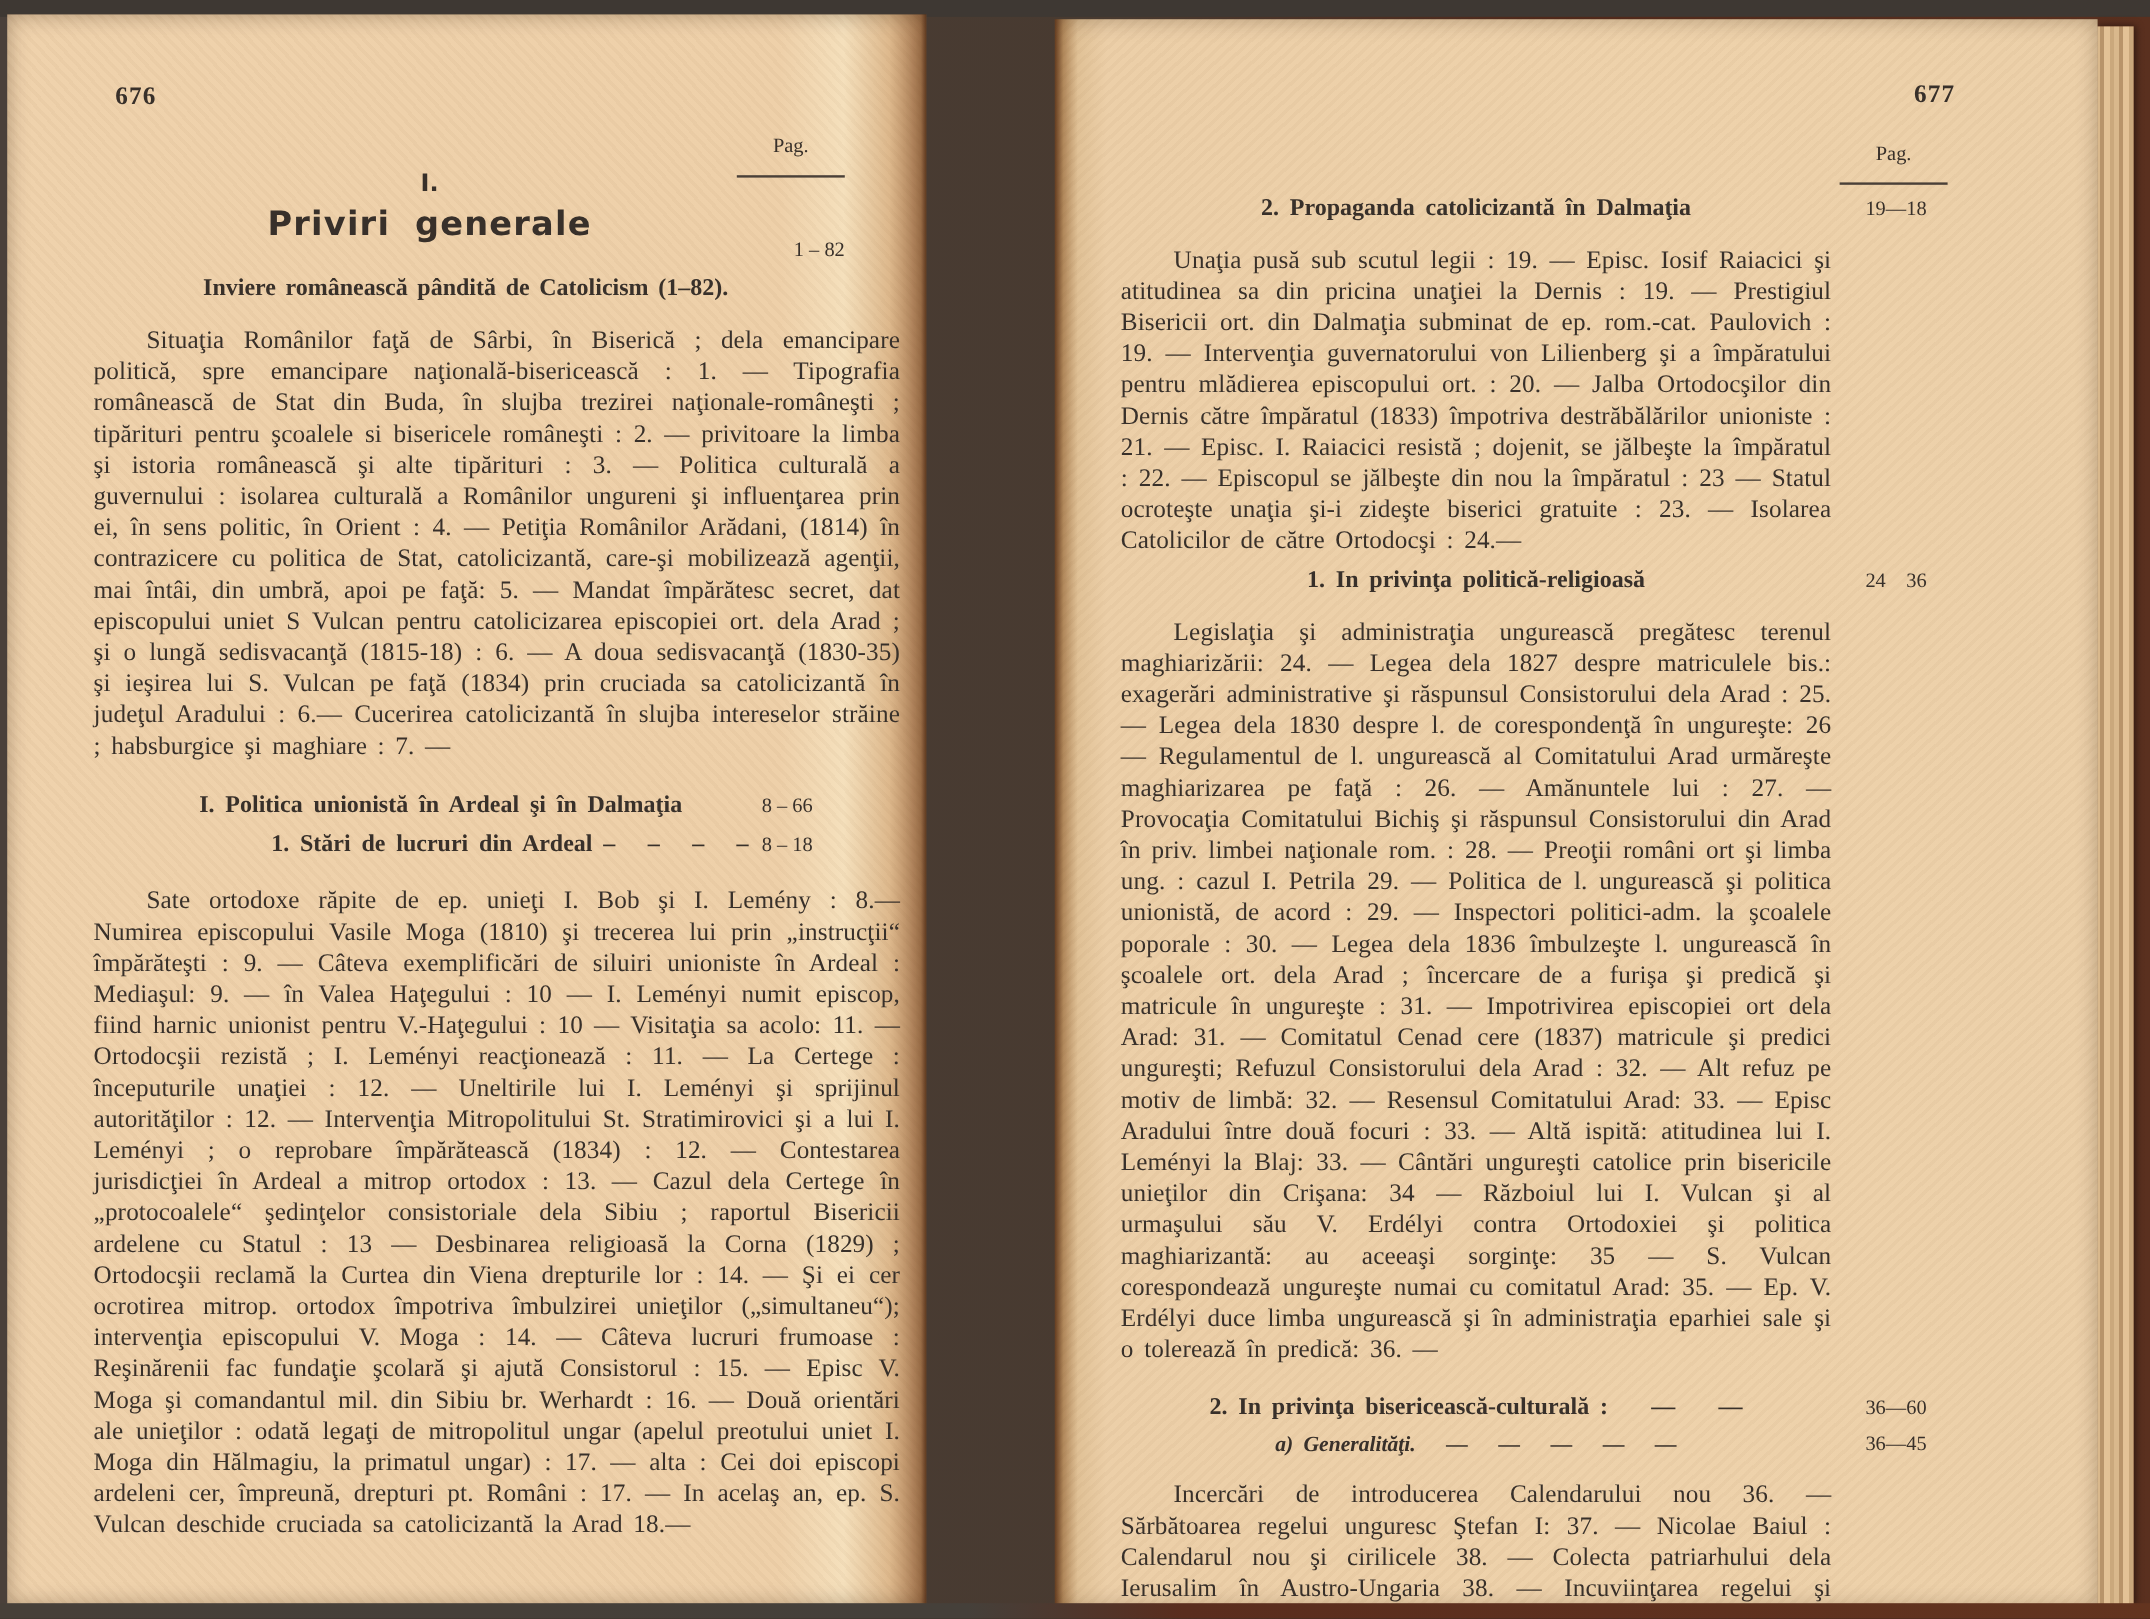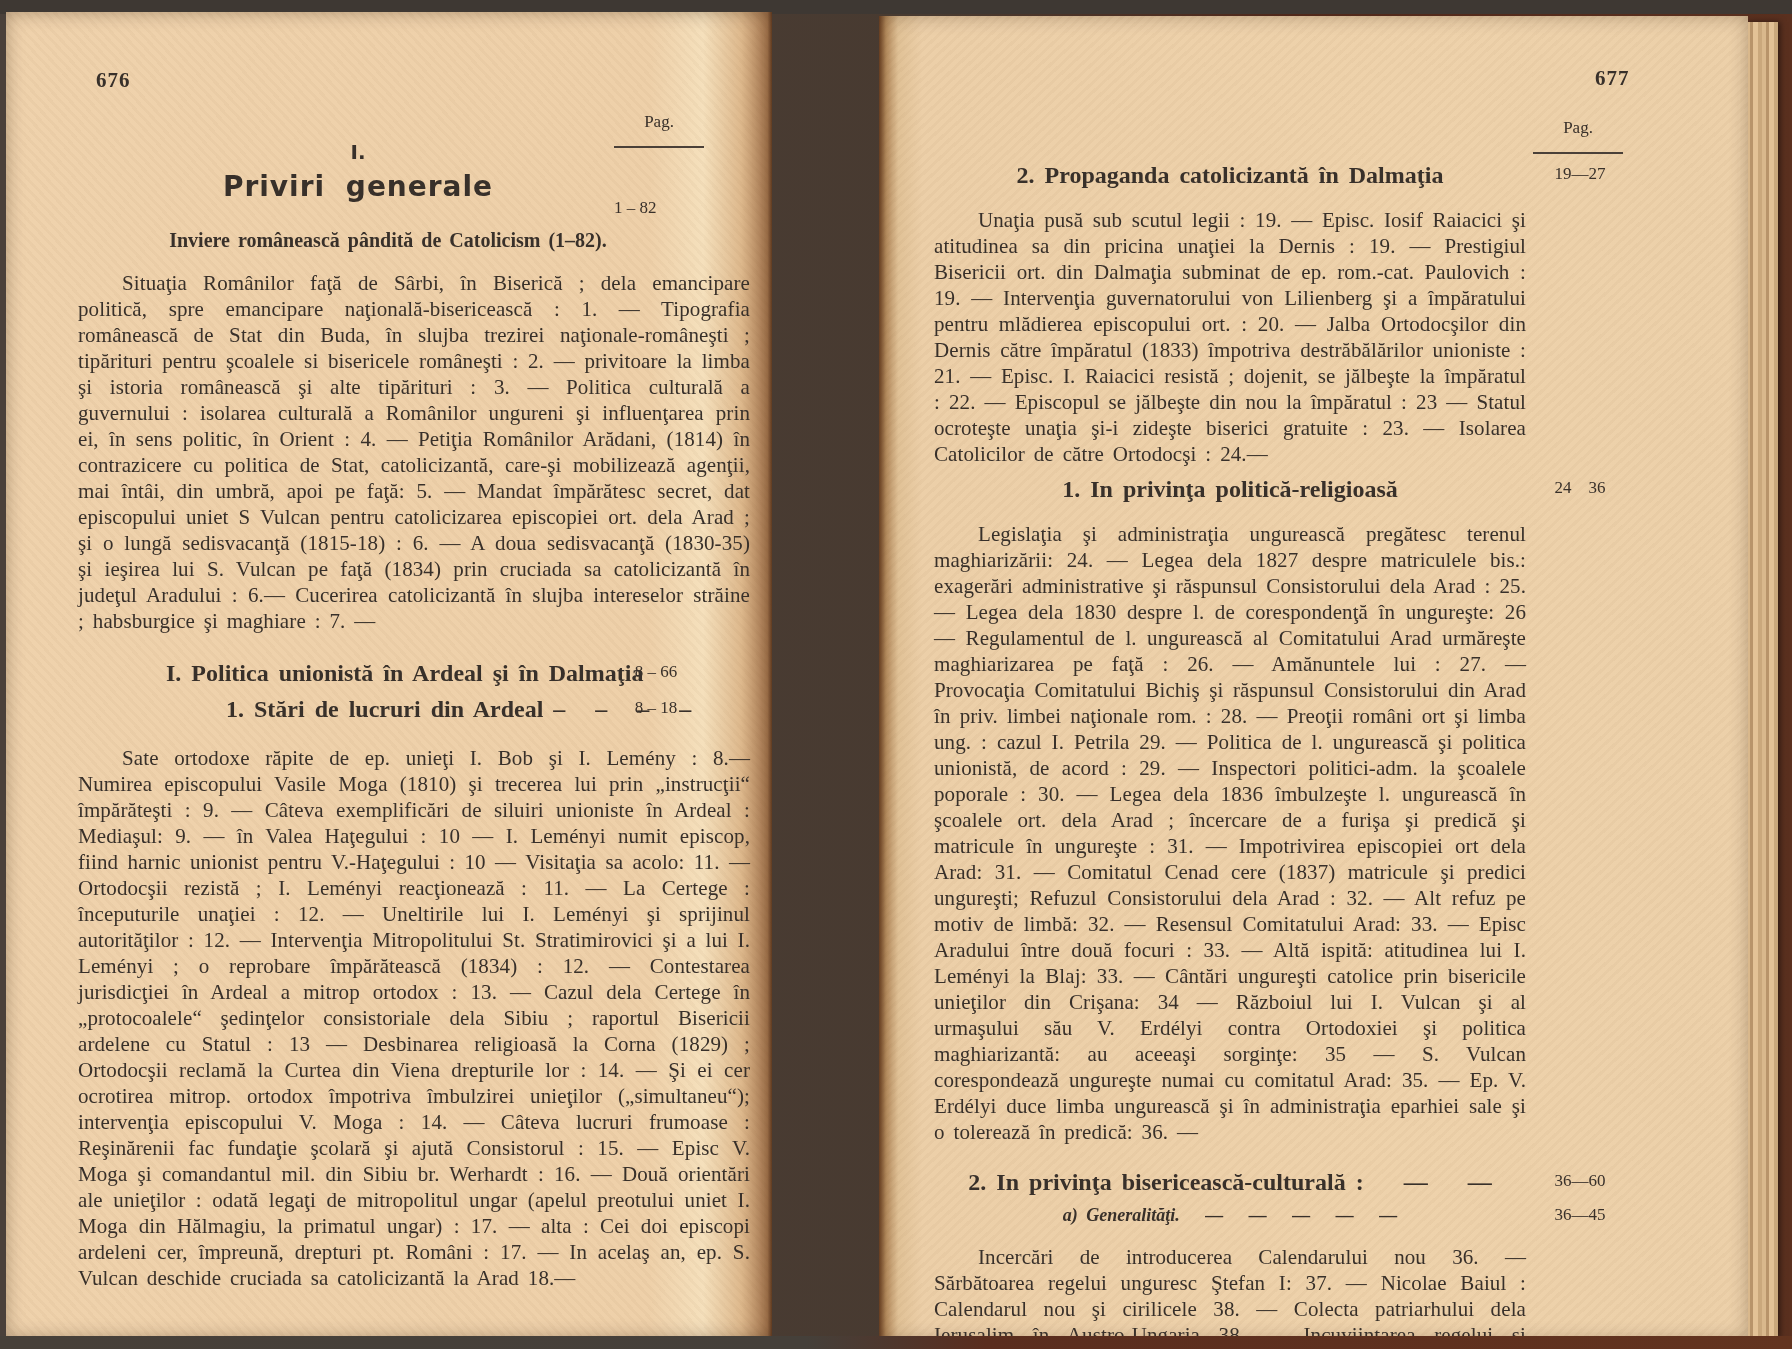--- a/index.html
+++ b/index.html
@@ -19,32 +19,32 @@
        linear-gradient(90deg,#efd2ac 0%,#eed0a9 84%,#f5e0bc 91%,#ddb88c 96%,#a5764e 99.4%,#6b4226 100%);
      box-shadow:0 0 18px rgba(40,20,5,.35) inset;}
   .page-right{left:879px;top:16px;width:869px;height:1324px;
      background:
        repeating-linear-gradient(-43deg, rgba(120,80,40,.04) 0 3px, rgba(255,255,255,0) 3px 7px),
        linear-gradient(90deg,#714526 0%,#b98f60 0.8%,#e0c196 2.2%,#eccfa8 5%,#eed2ab 60%,#ecd0a9 100%);
      box-shadow:0 0 18px rgba(40,20,5,.3) inset;}
   .pgnum{position:absolute;font-weight:bold;font-size:21px;letter-spacing:1px;}
   .pag{position:absolute;width:90px;text-align:center;font-size:17px;
        border-bottom:2px solid var(--rule,#4a4038);padding-bottom:14px;}
-  .part-range{position:absolute;width:90px;text-align:left;font-size:17px;white-space:pre;}
+  .part-range{position:absolute;width:90px;text-align:right;font-size:17px;white-space:pre;}
   .content{position:absolute;}
   .cl{left:72px;top:128px;width:672px;}
   .cr{left:55px;top:124px;width:592px;}
   .part-head{width:560px;text-align:center;font-family:"DejaVu Sans", sans-serif;font-weight:bold;}
   .part-num{font-size:20px;margin-bottom:6px;}
   .part-title{font-size:28px;letter-spacing:1px;word-spacing:10px;}
   .chapter{width:600px;margin:26px 0 16px 10px;text-align:center;font-weight:bold;font-size:20px;word-spacing:3px;}
   .para{margin-top:18px;text-align:justify;font-size:21px;line-height:26px;
         text-indent:44px;word-spacing:3.5px;letter-spacing:.1px;}
   .hrow{position:relative;margin-top:26px;}
-  .hrow .title{display:block;font-weight:bold;font-size:24px;white-space:pre;word-spacing:4px;}
+  .hrow .title{display:block;font-weight:bold;font-size:20px;white-space:pre;word-spacing:4px;}
   .hrow .range{position:absolute;top:2px;width:88px;text-align:center;font-size:17px;white-space:pre;}
   .cl .range{right:50px;}
   .cr .range{right:-98px;}
   .t-center{text-align:center;}
   .t-italic{font-style:italic;font-weight:bold;}
   .m-sub{margin-top:9px;}
   .hang{margin-left:-30px;font-size:21px;}
   .big{font-size:21px;}
 </style>
 </head>
@@ -82,21 +82,21 @@
     </div>
   </div>
 
   <div class="page page-right">
     <div class="pgnum" style="left:716px;top:50px;">677</div>
     <div class="pag" style="left:654px;top:102px;">Pag.</div>
 
     <div class="content cr">
       <div class="hrow" style="margin-top:22px;">
         <span class="title t-center big">2. Propaganda catolicizantă în Dalmaţia</span>
-        <span class="range">19—27</span>
+        <span class="range">19—18</span>
       </div>
 
       <div class="para">Unaţia pusă sub scutul legii : 19. — Episc. Iosif Raiacici şi atitudinea sa din pricina unaţiei la Dernis : 19. — Prestigiul Bisericii ort. din Dalmaţia subminat de ep. rom.-cat. Paulovich : 19. — Intervenţia guvernatorului von Lilienberg şi a împăratului pentru mlădierea episcopului ort. : 20. — Jalba Ortodocşilor din Dernis către împăratul (1833) împotriva destrăbălărilor unioniste : 21. — Episc. I. Raiacici resistă ; dojenit, se jălbeşte la împăratul : 22. — Episcopul se jălbeşte din nou la împăratul : 23 — Statul ocroteşte unaţia şi-i zideşte biserici gratuite : 23. — Isolarea Catolicilor de către Ortodocşi : 24.—</div>
 
       <div class="hrow m-sub">
         <span class="title t-center">1. In privinţa politică-religioasă</span>
         <span class="range">24    36</span>
       </div>
 
       <div class="para">Legislaţia şi administraţia ungurească pregătesc terenul maghiarizării: 24. — Legea dela 1827 despre matriculele bis.: exagerări administrative şi răspunsul Consistorului dela Arad : 25. — Legea dela 1830 despre l. de corespondenţă în ungureşte: 26 — Regulamentul de l. ungurească al Comitatului Arad urmăreşte maghiarizarea pe faţă : 26. — Amănuntele lui : 27. — Provocaţia Comitatului Bichiş şi răspunsul Consistorului din Arad în priv. limbei naţionale rom. : 28. — Preoţii români ort şi limba ung. : cazul I. Petrila 29. — Politica de l. ungurească şi politica unionistă, de acord : 29. — Inspectori politici-adm. la şcoalele poporale : 30. — Legea dela 1836 îmbulzeşte l. ungurească în şcoalele ort. dela Arad ; încercare de a furişa şi predică şi matricule în ungureşte : 31. — Impotrivirea episcopiei ort dela Arad: 31. — Comitatul Cenad cere (1837) matricule şi predici ungureşti; Refuzul Consistorului dela Arad : 32. — Alt refuz pe motiv de limbă: 32. — Resensul Comitatului Arad: 33. — Episc Aradului între două focuri : 33. — Altă ispită: atitudinea lui I. Leményi la Blaj: 33. — Cântări ungureşti catolice prin bisericile unieţilor din Crişana: 34 — Războiul lui I. Vulcan şi al urmaşului său V. Erdélyi contra Ortodoxiei şi politica maghiarizantă: au aceeaşi sorginţe: 35 — S. Vulcan corespondează ungureşte numai cu comitatul Arad: 35. — Ep. V. Erdélyi duce limba ungurească şi în administraţia eparhiei sale şi o tolerează în predică: 36. —</div>

